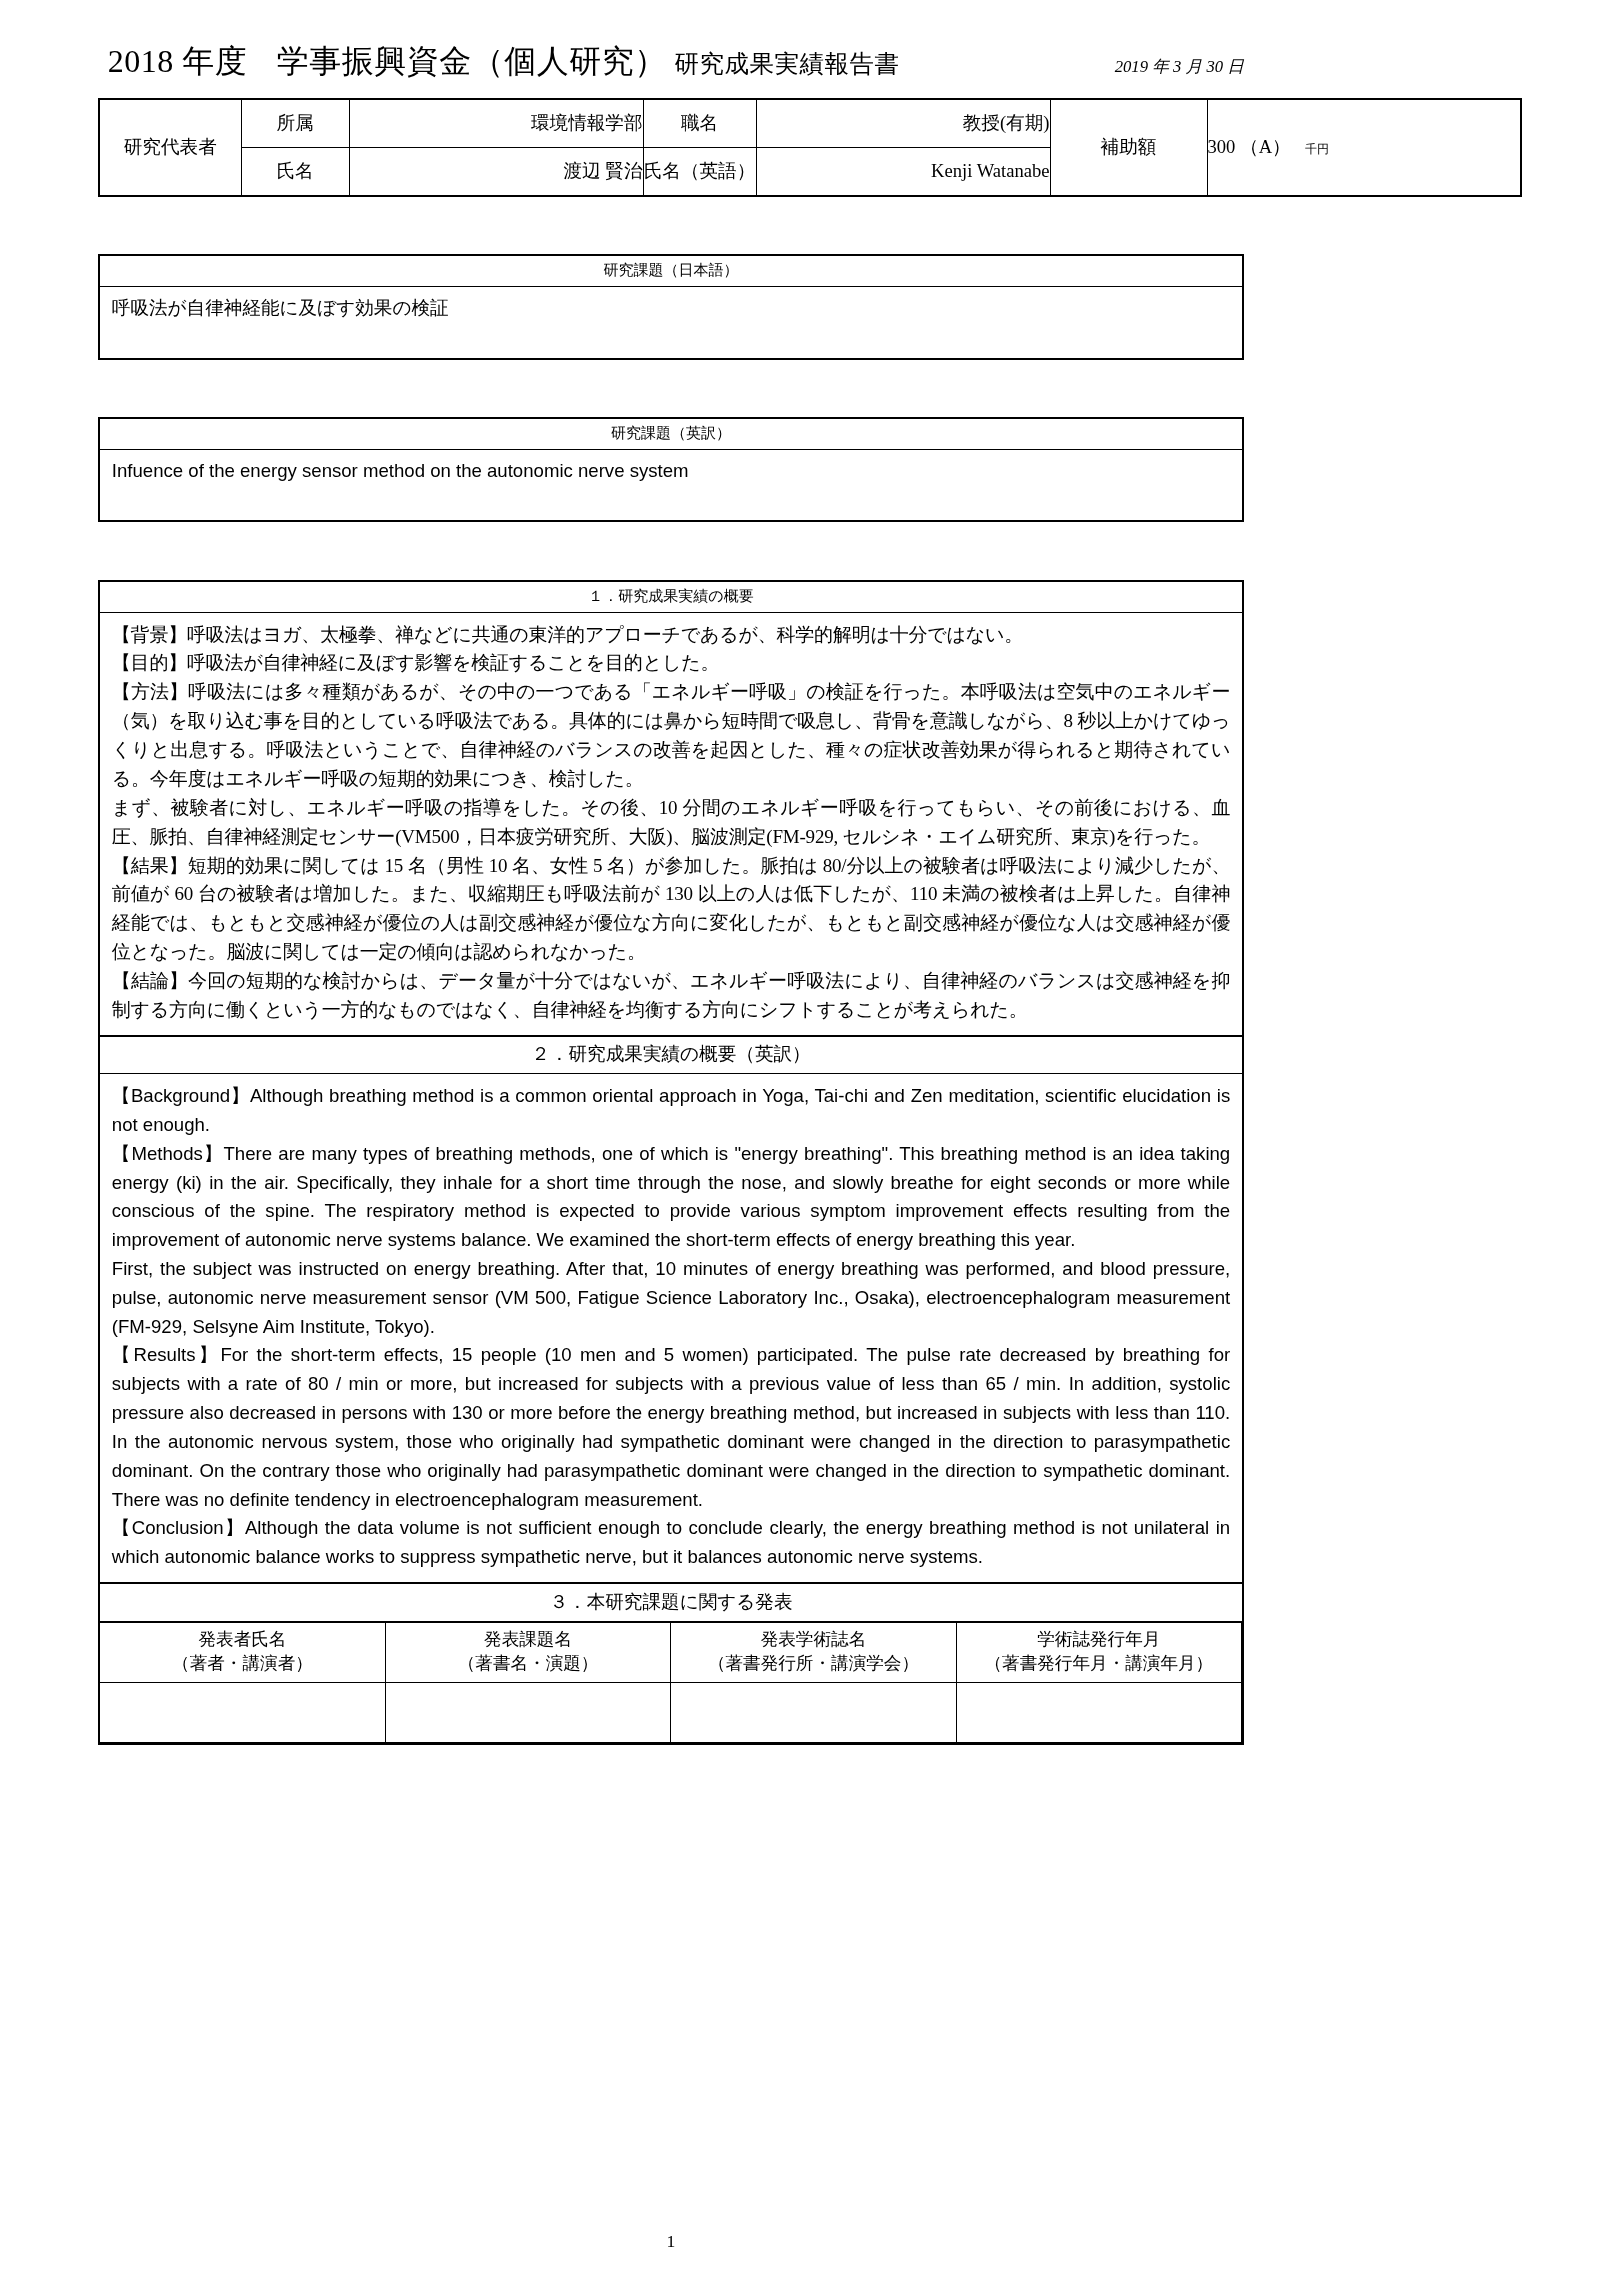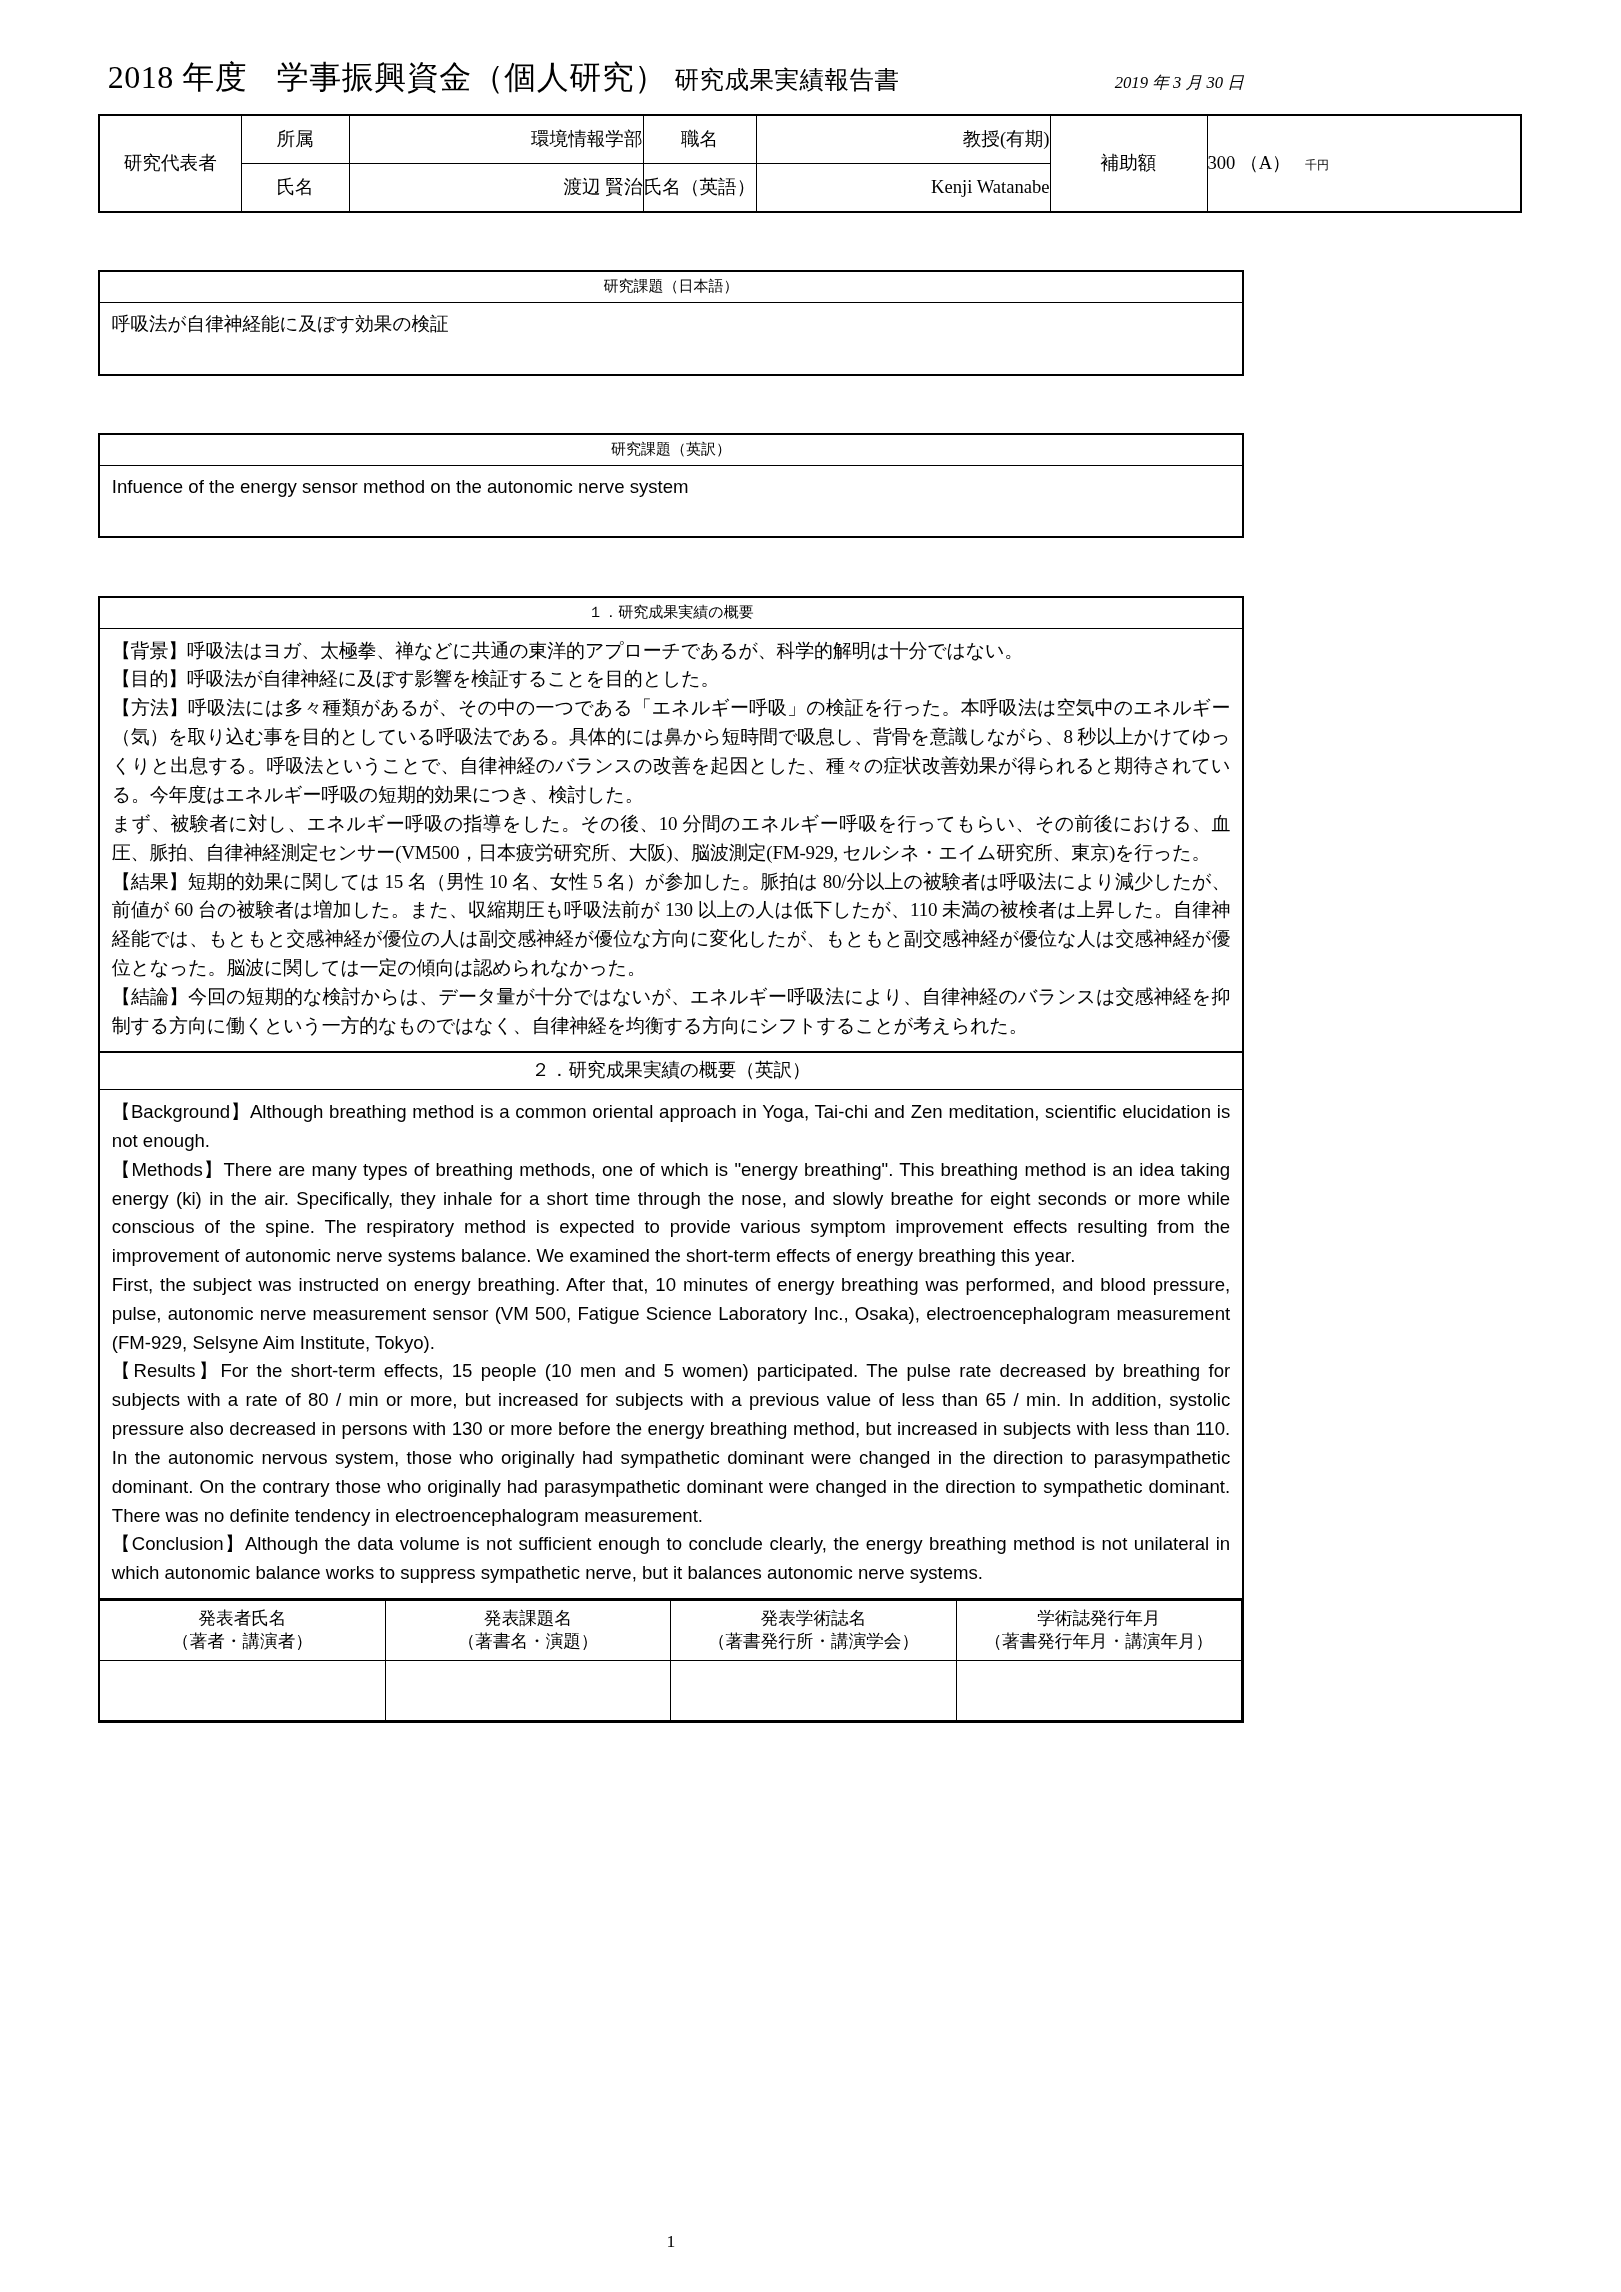--- a/index.html
+++ b/index.html
@@ -12,21 +12,21 @@
     height: 2293px;
     font-family: "Liberation Sans", sans-serif;
     color: #000000;
     position: relative;
   }
   .page {
     position: relative;
     width: 1342px;
     height: 2293px;
     box-sizing: border-box;
-    padding: 56px 98px 0 98px;
+    padding: 40px 98px 0 98px;
   }
   
   .header-row {
     display: flex;
     align-items: flex-end;
     justify-content: space-between;
     margin-bottom: 13.7px;
   }
   .doc-title {
     font-family: "Liberation Serif", serif;
@@ -256,20 +256,21 @@
     <div class="box en-body">
       <p>【Background】Although breathing method is a common oriental approach in Yoga, Tai-chi and Zen meditation, scientific elucidation is not enough.</p>
       <p>【Methods】There are many types of breathing methods, one of which is "energy breathing". This breathing method is an idea taking energy (ki) in the air. Specifically, they inhale for a short time through the nose, and slowly breathe for eight seconds or more while conscious of the spine. The respiratory method is expected to provide various symptom improvement effects resulting from the improvement of autonomic nerve systems balance. We examined the short-term effects of energy breathing this year.</p>
       <p>First, the subject was instructed on energy breathing. After that, 10 minutes of energy breathing was performed, and blood pressure, pulse, autonomic nerve measurement sensor (VM 500, Fatigue Science Laboratory Inc., Osaka), electroencephalogram measurement (FM-929, Selsyne Aim Institute, Tokyo).</p>
       <p>【Results】For the short-term effects, 15 people (10 men and 5 women) participated. The pulse rate decreased by breathing for subjects with a rate of 80 / min or more, but increased for subjects with a previous value of less than 65 / min. In addition, systolic pressure also decreased in persons with 130 or more before the energy breathing method, but increased in subjects with less than 110. In the autonomic nervous system, those who originally had sympathetic dominant were changed in the direction to parasympathetic dominant. On the contrary those who originally had parasympathetic dominant were changed in the direction to sympathetic dominant. There was no definite tendency in electroencephalogram measurement.</p>
       <p>【Conclusion】Although the data volume is not sufficient enough to conclude clearly, the energy breathing method is not unilateral in which autonomic balance works to suppress sympathetic nerve, but it balances autonomic nerve systems.</p>
     </div>
   </div>
 
   <div>
+    <div class="band-mid" style="border-top:none">３．本研究課題に関する発表</div>
     <div class="pubs-wrap">
       <table class="pubs">
         <colgroup>
           <col style="width:25%">
           <col style="width:25%">
           <col style="width:25%">
           <col style="width:25%">
         </colgroup>
         <tbody>
             <tr>

